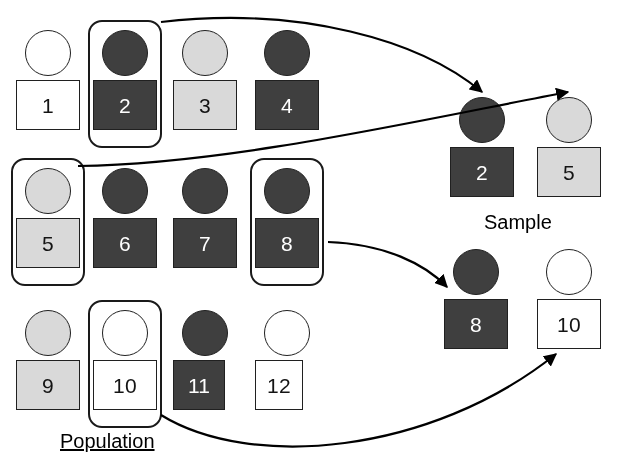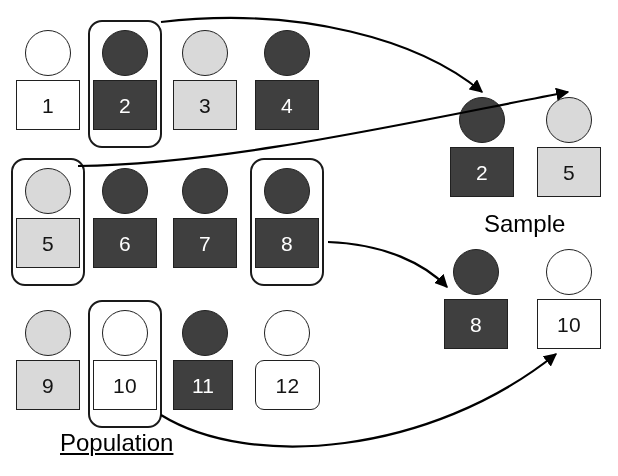--- a/index.html
+++ b/index.html
@@ -53,21 +53,21 @@
   .txt-dark  { color: #141414; }
   .highlight {
     position: absolute;
     box-sizing: border-box;
     border: 2px solid #1a1a1a;
     border-radius: 14px;
     background: transparent;
   }
   .caption {
     position: absolute;
-    font-size: 24px;
+    font-size: 20px;
     color: #000000;
     white-space: nowrap;
     line-height: 1;
   }
 </style>
 </head>
 <body>
 
 <div id="stage">
 
@@ -113,25 +113,25 @@
   <div class="unit" style="left:16px; top:310px;">
     <div class="circ fill-light" style="left:9px; top:0; width:46px; height:46px;"></div>
     <div class="bx fill-light txt-dark" style="left:0; top:50px; width:64px; height:50px;">9</div>
   </div>
   <div class="unit" style="left:93px; top:310px;">
     <div class="circ fill-white" style="left:9px; top:0; width:46px; height:46px;"></div>
     <div class="bx fill-white txt-dark" style="left:0; top:50px; width:64px; height:50px;">10</div>
   </div>
   <div class="unit" style="left:173px; top:310px;">
     <div class="circ fill-dark" style="left:9px; top:0; width:46px; height:46px;"></div>
-    <div class="bx fill-dark txt-light" style="left:0; top:50px; width:60px; height:50px;">11</div>
+    <div class="bx fill-dark txt-light" style="left:0; top:50px; width:52px; height:50px;">11</div>
   </div>
   <div class="unit" style="left:255px; top:310px;">
     <div class="circ fill-white" style="left:9px; top:0; width:46px; height:46px;"></div>
-    <div class="bx fill-white txt-dark" style="left:0; top:50px; width:65px; height:50px;border-radius:9px;">12</div>
+    <div class="bx fill-white txt-dark" style="left:0; top:50px; width:48px; height:50px;">12</div>
   </div>
 
   <div class="unit" style="left:450px; top:97px;">
     <div class="circ fill-dark" style="left:9px; top:0; width:46px; height:46px;"></div>
     <div class="bx fill-dark txt-light" style="left:0; top:50px; width:64px; height:50px;">2</div>
   </div>
   <div class="unit" style="left:537px; top:97px;">
     <div class="circ fill-light" style="left:9px; top:0; width:46px; height:46px;"></div>
     <div class="bx fill-light txt-dark" style="left:0; top:50px; width:64px; height:50px;">5</div>
   </div>

